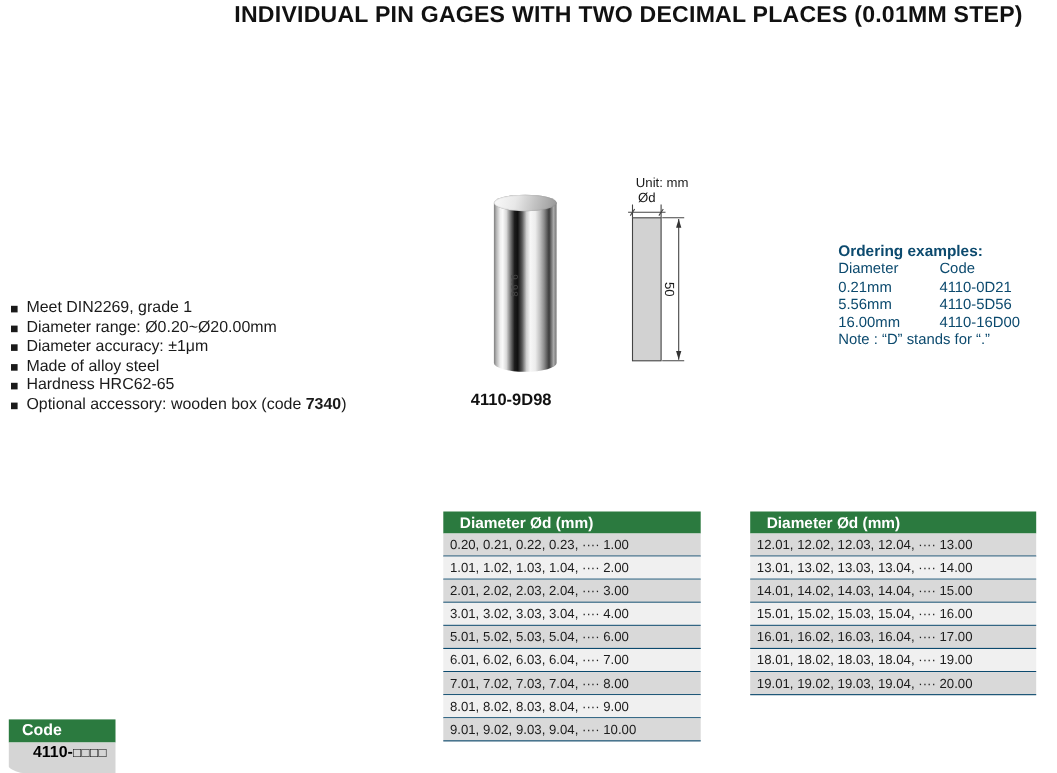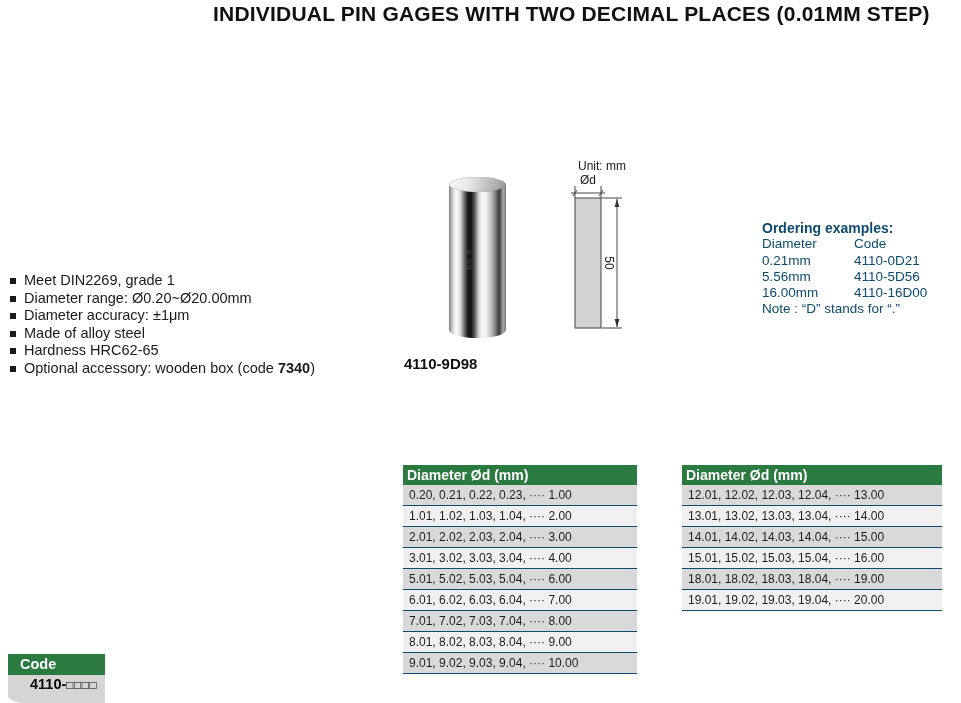--- a/index.html
+++ b/index.html
@@ -29,39 +29,39 @@
            box-shadow:inset 0 0 1px #7a7a7a;z-index:2;}
   .pin-body{position:absolute;left:0;top:7px;bottom:0;width:100%;
             border-radius:0 0 50% 50% / 0 0 8px 8px;
             background:linear-gradient(90deg,
               #7e7e7e 0%, #b5b5b5 4%, #efefef 10%, #fafafa 14%, #d9d9d9 20%,
               #6f6f6f 27%, #1c1c1c 33%, #101010 38%, #5a5a5a 45%, #cfcfcf 52%,
               #f7f7f7 58%, #ededed 66%, #bdbdbd 74%, #8d8d8d 80%, #3a3a3a 88%,
               #a9a9a9 95%, #787878 100%);}
   .pin-engraving{position:absolute;left:8px;top:78px;transform:rotate(90deg);
                  font-size:9px;letter-spacing:1px;color:#4c4c4c;opacity:.85;z-index:3;}
-  .pin-caption{position:absolute;left:404px;top:355px;font-size:15px;font-weight:bold;color:#111;text-align:right;}
+  .pin-caption{position:absolute;left:428px;top:355px;font-size:15px;font-weight:bold;color:#111;text-align:right;}
 
   
   .drawing{position:absolute;left:563px;top:156px;}
   .drawing text{font-family:"Liberation Sans","DejaVu Sans",sans-serif;fill:#1a1a1a;}
 
   
   .ordering{position:absolute;left:718px;top:220px;font-size:13.5px;line-height:16.3px;color:#0c4a6e;margin-left:44px;}
   .ordering .head{font-weight:bold;font-size:14px;}
   .ord-row{display:flex;}
   .ord-col1{width:92px;flex:0 0 auto;}
   .ord-note{white-space:nowrap;}
 
   
   .dtable{position:absolute;top:465px;}
   .dtable-1{left:403px;width:234px;}
   .dtable-2{left:682px;width:260px;}
   .dt-header{height:20px;line-height:20px;background:var(--header-green);color:#fff;
-             font-weight:bold;font-size:14px;padding-left:4px;}
+             font-weight:bold;font-size:14px;padding-left:15px;}
   .dt-row{height:21px;line-height:20px;font-size:12px;padding-left:6px;color:#1d1d1d;
           border-bottom:1px solid #0c4a6e;white-space:nowrap;}
   .dt-rows .dt-row:nth-child(odd){background:var(--row-dark);}
   .dt-rows .dt-row:nth-child(even){background:var(--row-light);}
 
   
   .code-box{position:absolute;left:8px;top:654px;width:97px;}
   .cb-header{height:21px;line-height:21px;background:var(--header-green);color:#fff;
              font-weight:bold;font-size:14.5px;padding-left:12px;}
   .cb-value{height:36px;line-height:19px;background:#d5d5d5;padding-left:22px;
@@ -165,20 +165,21 @@
     </div>
   </div>
 
   <div class="dtable dtable-2">
     <div class="dt-header">Diameter Ød (mm)</div>
     <div class="dt-rows">
       <div class="dt-row">12.01, 12.02, 12.03, 12.04, ···· 13.00</div>
       <div class="dt-row">13.01, 13.02, 13.03, 13.04, ···· 14.00</div>
       <div class="dt-row">14.01, 14.02, 14.03, 14.04, ···· 15.00</div>
       <div class="dt-row">15.01, 15.02, 15.03, 15.04, ···· 16.00</div>
+      <div class="dt-row">16.01, 16.02, 16.03, 16.04, ···· 17.00</div>
       <div class="dt-row">18.01, 18.02, 18.03, 18.04, ···· 19.00</div>
       <div class="dt-row">19.01, 19.02, 19.03, 19.04, ···· 20.00</div>
     </div>
   </div>
 
   <div class="code-box">
     <div class="cb-header">Code</div>
     <div class="cb-value">
       <span>4110-</span><span class="cb-boxes">□□□□</span>
     </div>

